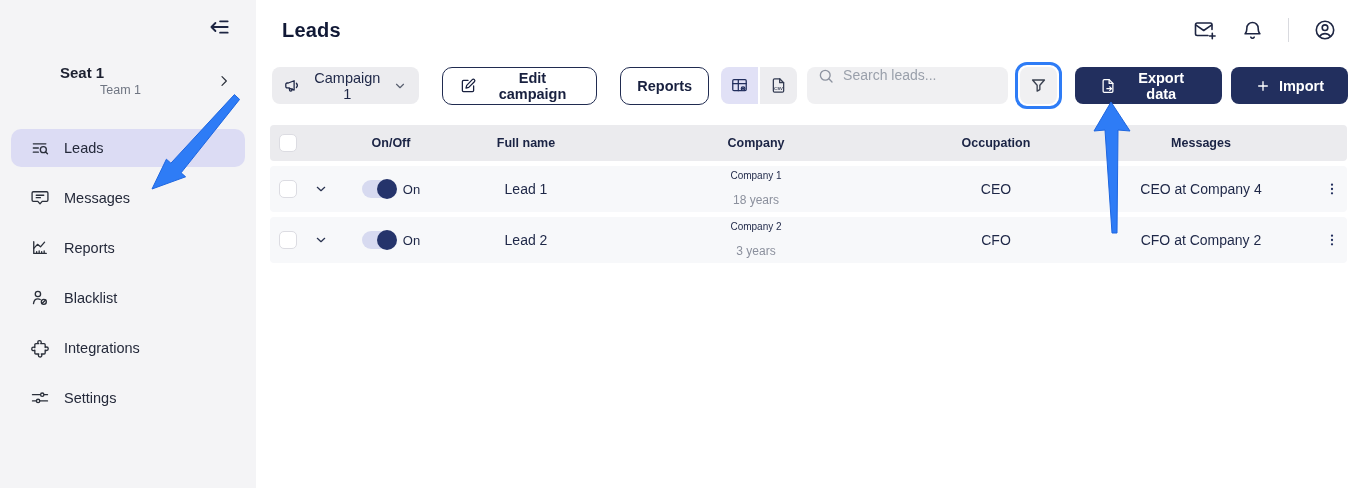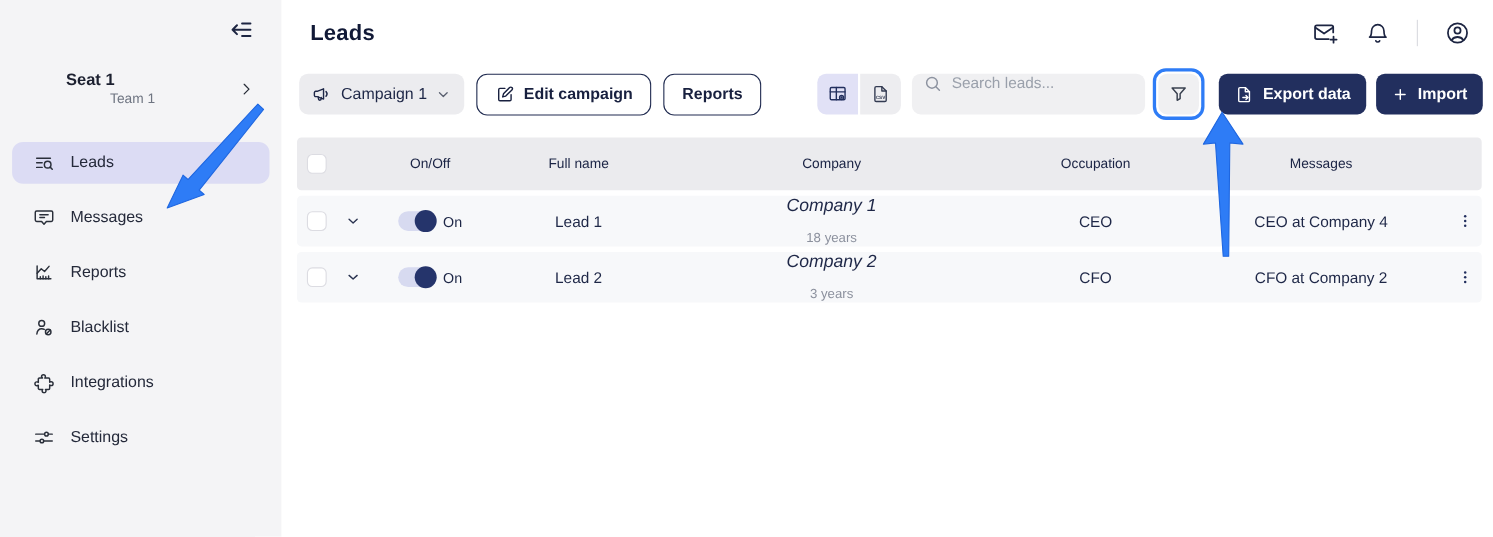--- a/index.html
+++ b/index.html
@@ -51,21 +51,21 @@
   .nav-label{margin-left:14px;font-size:14.5px;}
 
   
   .main{flex:1;height:100%;background:#ffffff;display:flex;flex-direction:column;}
   .topbar{display:flex;align-items:center;padding:18px 20px 0 26px;}
   .page-title{font-size:20px;font-weight:700;color:#111936;letter-spacing:.2px;}
   .topbar-icons{margin-left:auto;display:flex;align-items:center;gap:24px;color:#1d2542;}
   .topbar-divider{width:1px;height:24px;background:#d9dadf;}
   .icon-btn{display:flex;align-items:center;justify-content:center;color:inherit;}
 
-  .toolbar{display:flex;align-items:center;margin-top:20px;padding:0 9px 0 16px;}
+  .toolbar{display:flex;align-items:center;margin-top:20px;padding:0 9px 0 16px;gap:12px;}
   .pill-btn{
     display:flex;align-items:center;gap:8px;
     height:37px;padding:0 12px;border-radius:8px;
     background:#ececef;font-size:14.5px;color:#1e2747;font-weight:400;
   }
   .outline-btn{
     display:flex;align-items:center;gap:8px;
     height:38px;padding:0 16px;border-radius:10px;
     background:#fff;border:1.5px solid #202b50;
     font-size:14.5px;font-weight:700;color:#18203f;
@@ -93,37 +93,37 @@
   .filter-highlight{
     margin-left:7px;display:inline-flex;
     border:3.5px solid var(--highlight-blue);border-radius:12px;padding:2px;
   }
   .filter-btn{
     width:37px;height:37px;border-radius:8px;background:#f0f0f2;
     display:flex;align-items:center;justify-content:center;color:#3a4150;
   }
   .primary-btn{
     display:flex;align-items:center;gap:8px;
-    height:37px;padding:0 14px;border-radius:8px;
+    height:37px;padding:0 24px;border-radius:8px;
     background:var(--accent-navy);color:#fff;
     font-size:14.5px;font-weight:700;
   }
   .primary-btn.export{margin-left:13px;}
   .primary-btn.import{margin-left:9px;}
 
   
   .table{margin:16px 10px 0 14px;}
   .trow,.thead{
     display:grid;
     grid-template-columns:36px 30px 110px 160px 300px 180px 230px minmax(28px,1fr);
     align-items:center;
   }
   .thead{
-    height:48px;background:#ebebee;border-radius:4px;
-    font-size:12.5px;font-weight:400;color:#1a2344;
+    height:36px;background:#ebebee;border-radius:4px;
+    font-size:12.5px;font-weight:700;color:#1a2344;
   }
   .th{text-align:center;}
   .trow{
     height:46px;background:#f7f8fa;border-radius:4px;margin-top:5px;
     font-size:14px;color:#1e2747;
   }
   .cell{text-align:center;}
   .cb-cell{display:flex;justify-content:center;}
   .checkbox{
     width:18px;height:18px;border-radius:5px;
@@ -131,21 +131,21 @@
   }
   .row-chevron{display:flex;justify-content:center;color:#2a3350;}
   .toggle-cell{display:flex;align-items:center;justify-content:center;gap:7px;}
   .toggle{position:relative;width:34px;height:18px;border-radius:9px;background:var(--toggle-track);}
   .toggle-knob{
     position:absolute;top:-1px;left:15px;width:20px;height:20px;border-radius:50%;
     background:#25346b;
   }
   .toggle-label{font-size:13px;color:#1e2747;}
   .company-cell{display:flex;flex-direction:column;align-items:center;line-height:1.25;}
-  .company-name{font-size:16px;color:#1e2747;font-style:italic;}
+  .company-name{font-size:10px;color:#1e2747;}
   .company-sub{font-size:12px;color:var(--text-gray);margin-top:11px;}
   .kebab-cell{display:flex;justify-content:center;color:#222f5e;}
 
   
   .overlay{
     position:absolute;inset:0;pointer-events:none;z-index:10;
   }
 </style>
 </head>
 <body>

